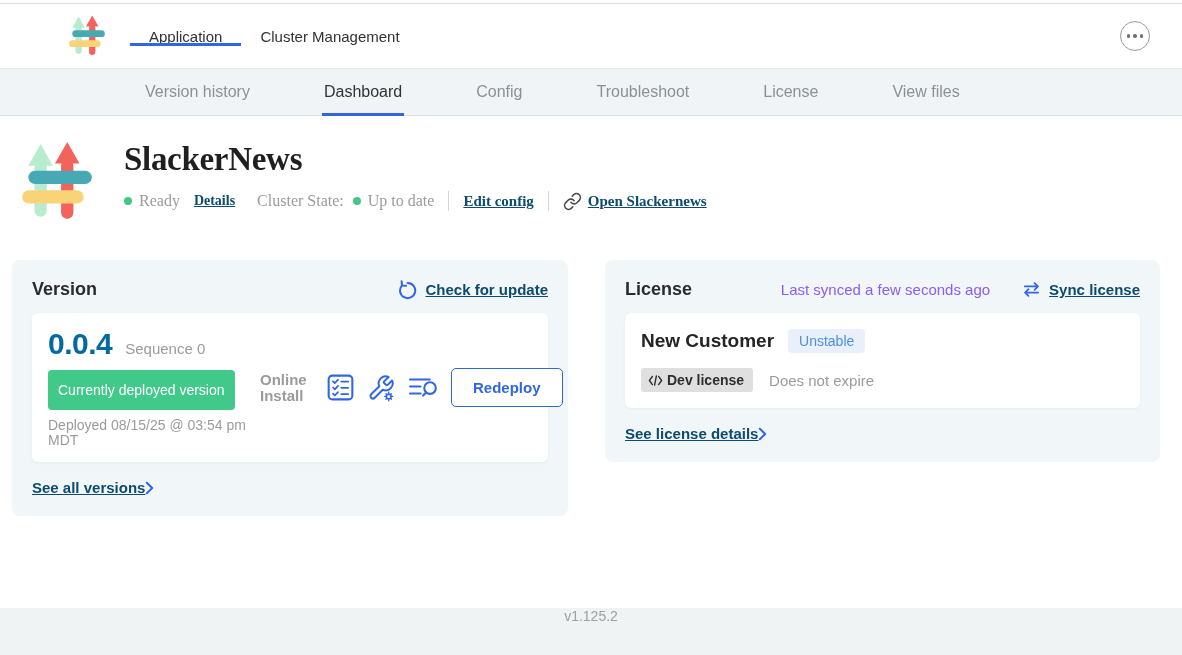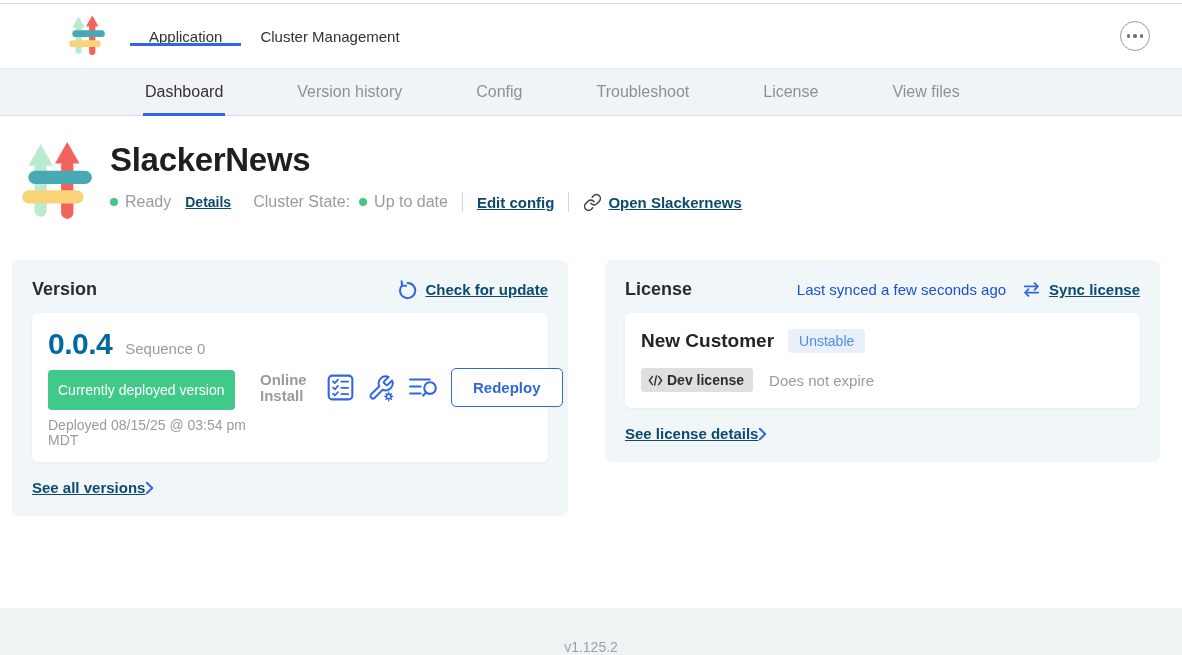--- a/index.html
+++ b/index.html
@@ -23,21 +23,21 @@
 
   
   .sub-nav { height:47px; background:#f0f4f6; border-bottom:1px solid #d9dee1; display:flex; padding-left:145px; gap:74px; }
   .sub-tab { display:flex; align-items:center; font-size:16px; color:#8b9195; position:relative; cursor:pointer; white-space:nowrap; }
   .sub-tab.active { color:#323232; }
   .sub-tab.active::after { content:""; position:absolute; left:-2px; right:-2px; bottom:-1px; height:3px; background:#3066e0; }
 
   
   .app-header { display:flex; padding:21px 0 0 20px; }
   .logo-big { flex:none; margin-top:2px; }
-  .header-text { margin-left:16px; padding-top:4px; }
+  .header-text { margin-left:30px; padding-top:4px;font-family:Liberation Serif, serif; }
   .app-title { font-size:33px; font-weight:bold; color:#1f1f1f; letter-spacing:-0.3px; }
   .status-row { display:flex; align-items:center; margin-top:13px; font-size:16px; color:#9b9b9b; }
   .dot { width:8px; height:8px; border-radius:50%; background:#44c786; flex:none; }
   .status-row .lbl { margin-left:7px; }
   a.lnk { color:#0c4a6e; text-decoration:underline; font-weight:bold; cursor:pointer; }
   .details-lnk { font-size:14px; margin-left:14px; }
   .cluster-lbl { margin-left:22px; margin-right:9px; }
   .up-to-date { margin-left:7px; }
   .vdiv { width:1px; height:20px; background:#d4d4d4; margin:0 14px; }
   .open-app { display:flex; align-items:center; gap:6px; font-size:15px;justify-content:flex-end; }
@@ -63,31 +63,31 @@
   .deployed-at { margin-top:8px; font-size:14px; line-height:15px; color:#9b9b9b; width:205px; }
   .ver-right { flex:1; display:flex; align-items:center; gap:13px; }
   .install-type { width:54px; font-size:15px; line-height:16px; font-weight:bold; color:#9b9b9b; flex:none; }
   .icon-btn { display:flex; align-items:center; justify-content:center; cursor:pointer; background:none; border:none; padding:0; }
   .redeploy-btn { margin-left:auto; background:#fff; border:1px solid #3066e0; color:#3066e0; font-weight:bold; font-size:15px; font-family:inherit; border-radius:5px; padding:10px 21px; cursor:pointer; }
   .see-row { display:flex; align-items:center; margin-top:17px; cursor:pointer; }
   .see-row .lnk { font-size:15px; }
 
   
   .card.license { width:555px; }
-  .last-synced { font-size:15px; color:#1d4ed8; margin-right:8px; }
+  .last-synced { font-size:15px; color:#8b5cf6; margin-right:24px; }
   .lic-inner { padding:16px; }
   .cust-row { display:flex; align-items:center; }
   .cust-name { font-size:19px; font-weight:bold; color:#242424; }
   .unstable-badge { margin-left:14px; background:#e9f0fb; color:#4a90e2; font-size:14px; padding:4px 11px; border-radius:4px; }
   .lic-row2 { display:flex; align-items:center; margin-top:15px; }
   .dev-badge { display:flex; align-items:center; gap:4px; background:#dfdfdf; color:#2e2e2e; font-size:14px; font-weight:bold; padding:4px 9px 4px 7px; border-radius:3px; }
   .expiry { margin-left:16px; font-size:15px; color:#9b9b9b; }
 
   
-  .footer { position:absolute; left:0; right:0; bottom:0; height:47px; background:#eff3f4; display:flex; align-items:flex-end; justify-content:center; }
+  .footer { position:absolute; left:0; right:0; bottom:0; height:47px; background:#eff3f4; display:flex; align-items:flex-start; justify-content:center; }
   .footer-ver { font-size:14px; color:#9ba1a5; }
 </style>
 </head>
 <body>
 
 <div class="top-strip"></div>
 
 <div class="main-nav">
   <span class="logo-small">
     <svg width="38" height="43" viewBox="0 0 72 82">
@@ -112,25 +112,25 @@
       <span class="dots">
           <i></i>
           <i></i>
           <i></i>
         </span>
     </div>
   </div>
 </div>
 
 <div class="sub-nav">
+  <div class="sub-tab">
+      <span>Version history</span>
+    </div>
   <div class="sub-tab active">
       <span>Dashboard</span>
-    </div>
-  <div class="sub-tab">
-      <span>Version history</span>
     </div>
   <div class="sub-tab">
       <span>Config</span>
     </div>
   <div class="sub-tab">
       <span>Troubleshoot</span>
     </div>
   <div class="sub-tab">
       <span>License</span>
     </div>

